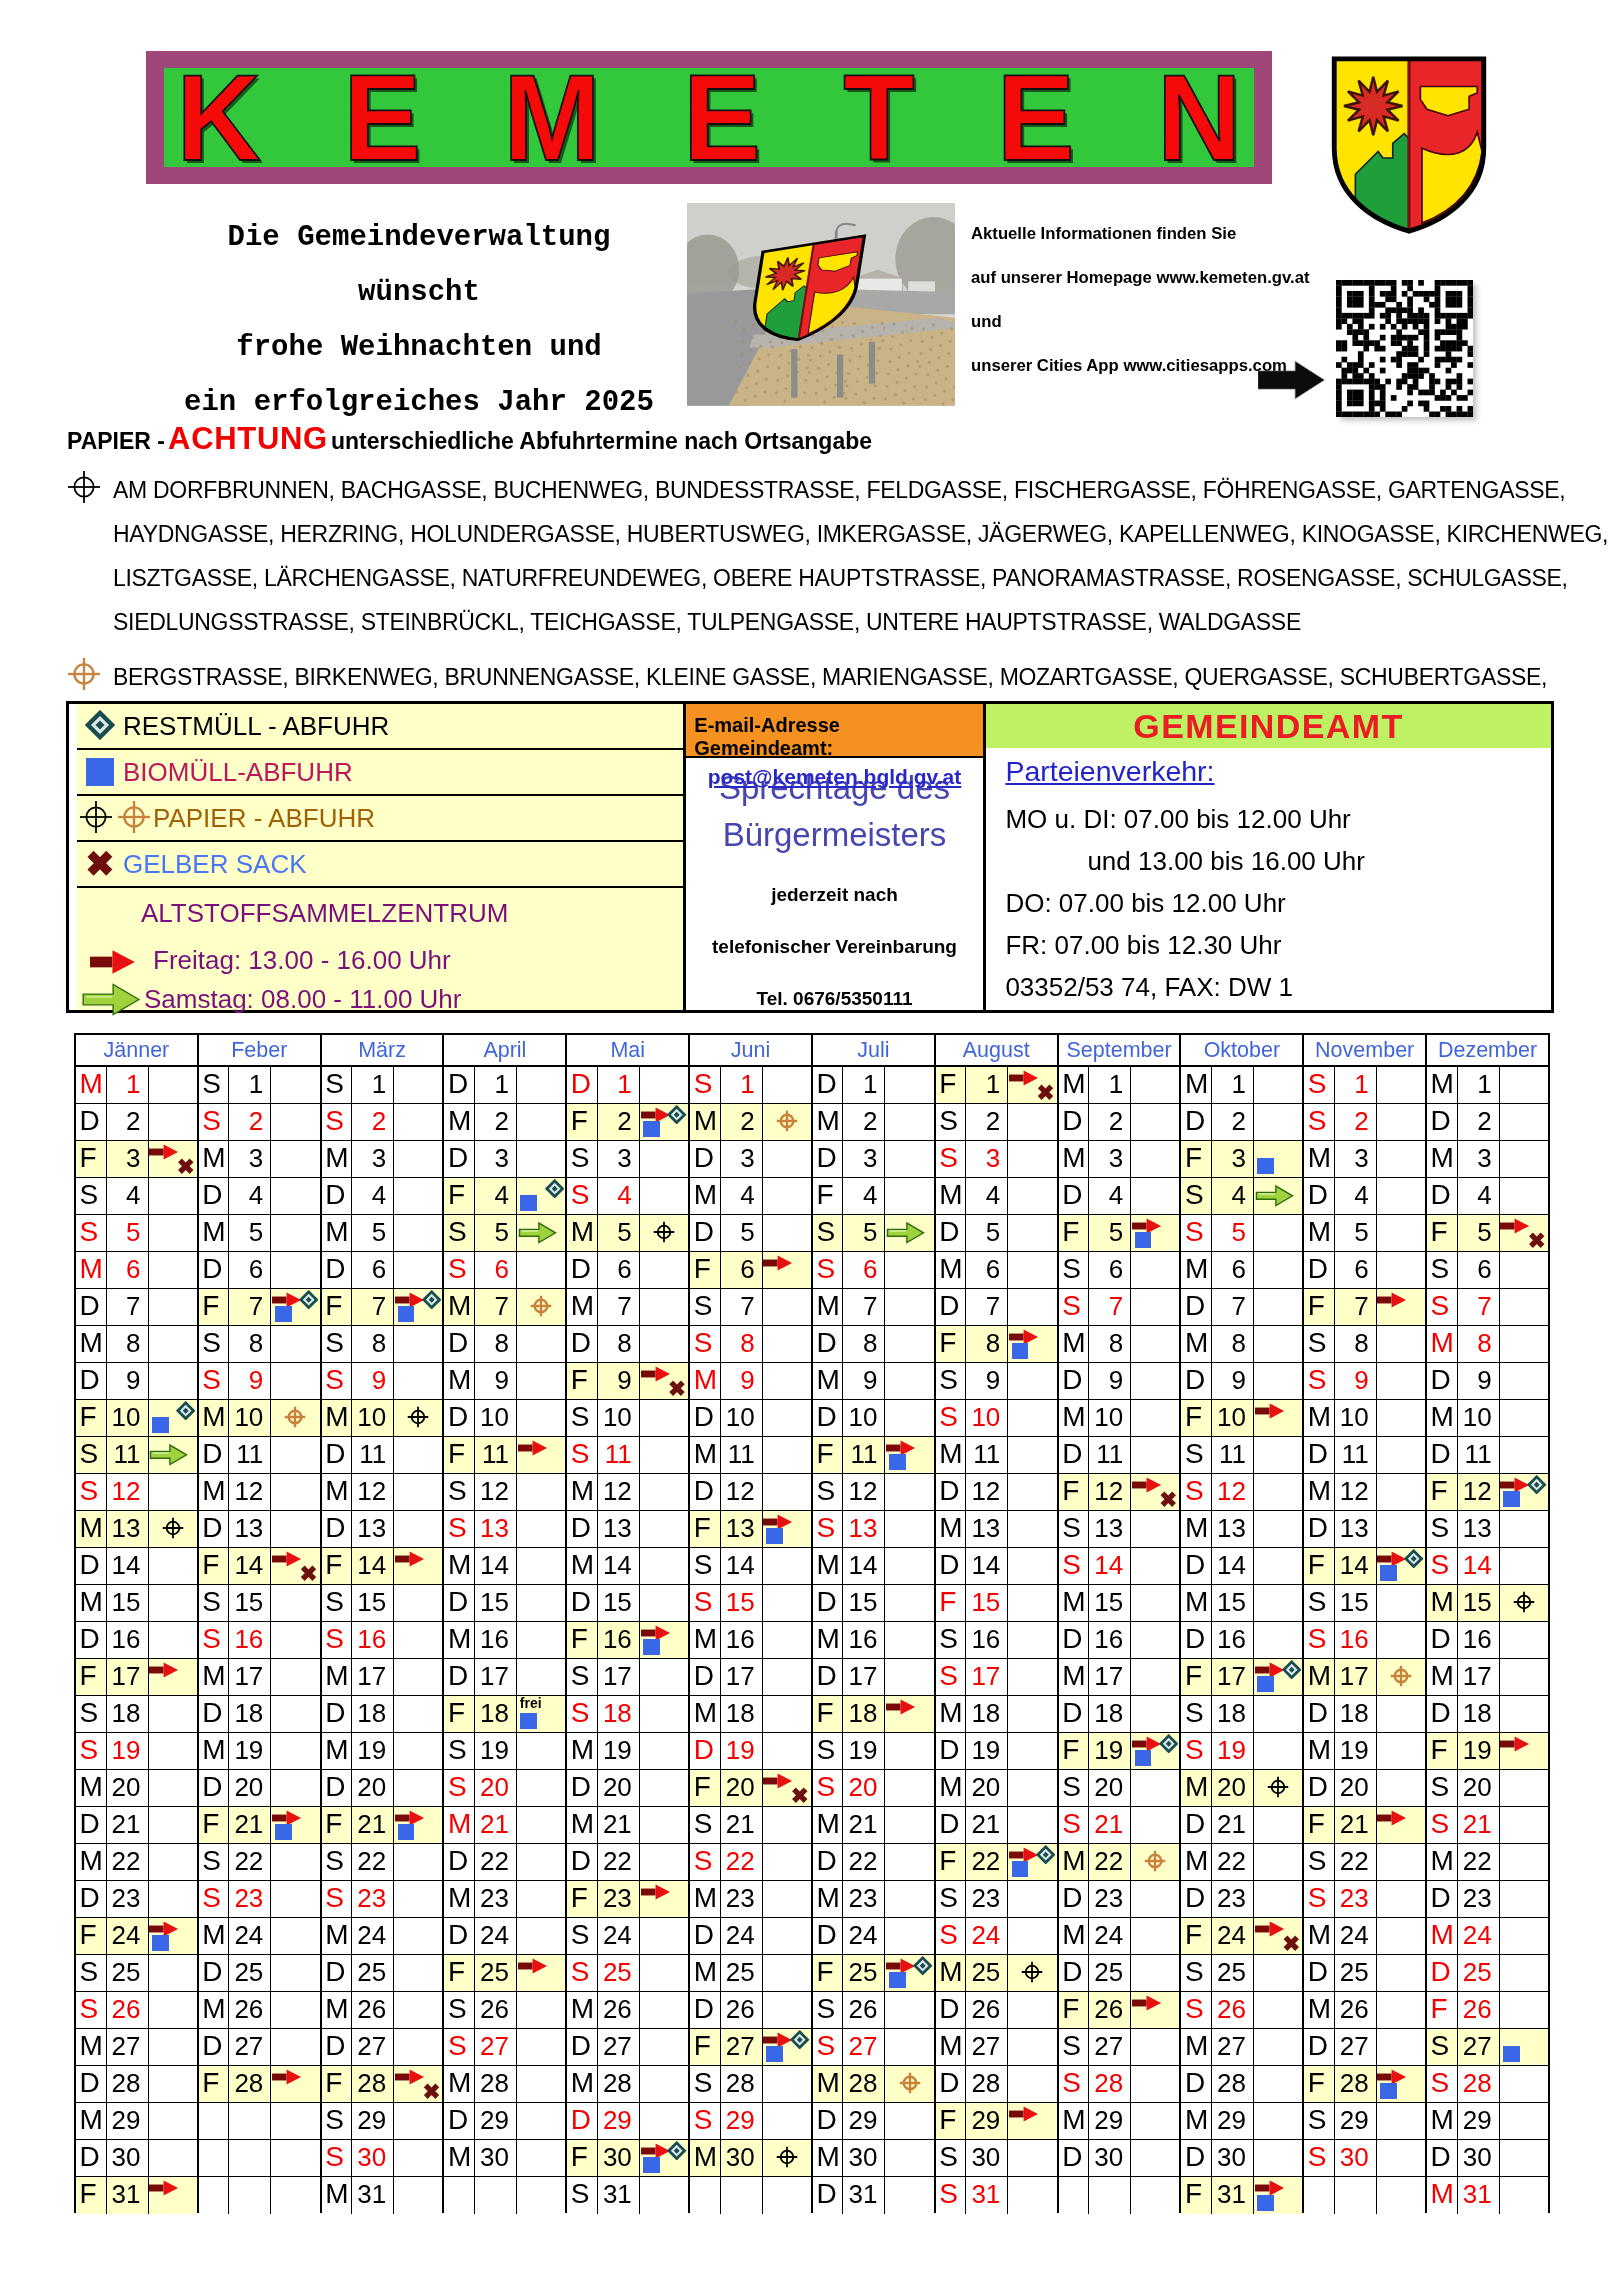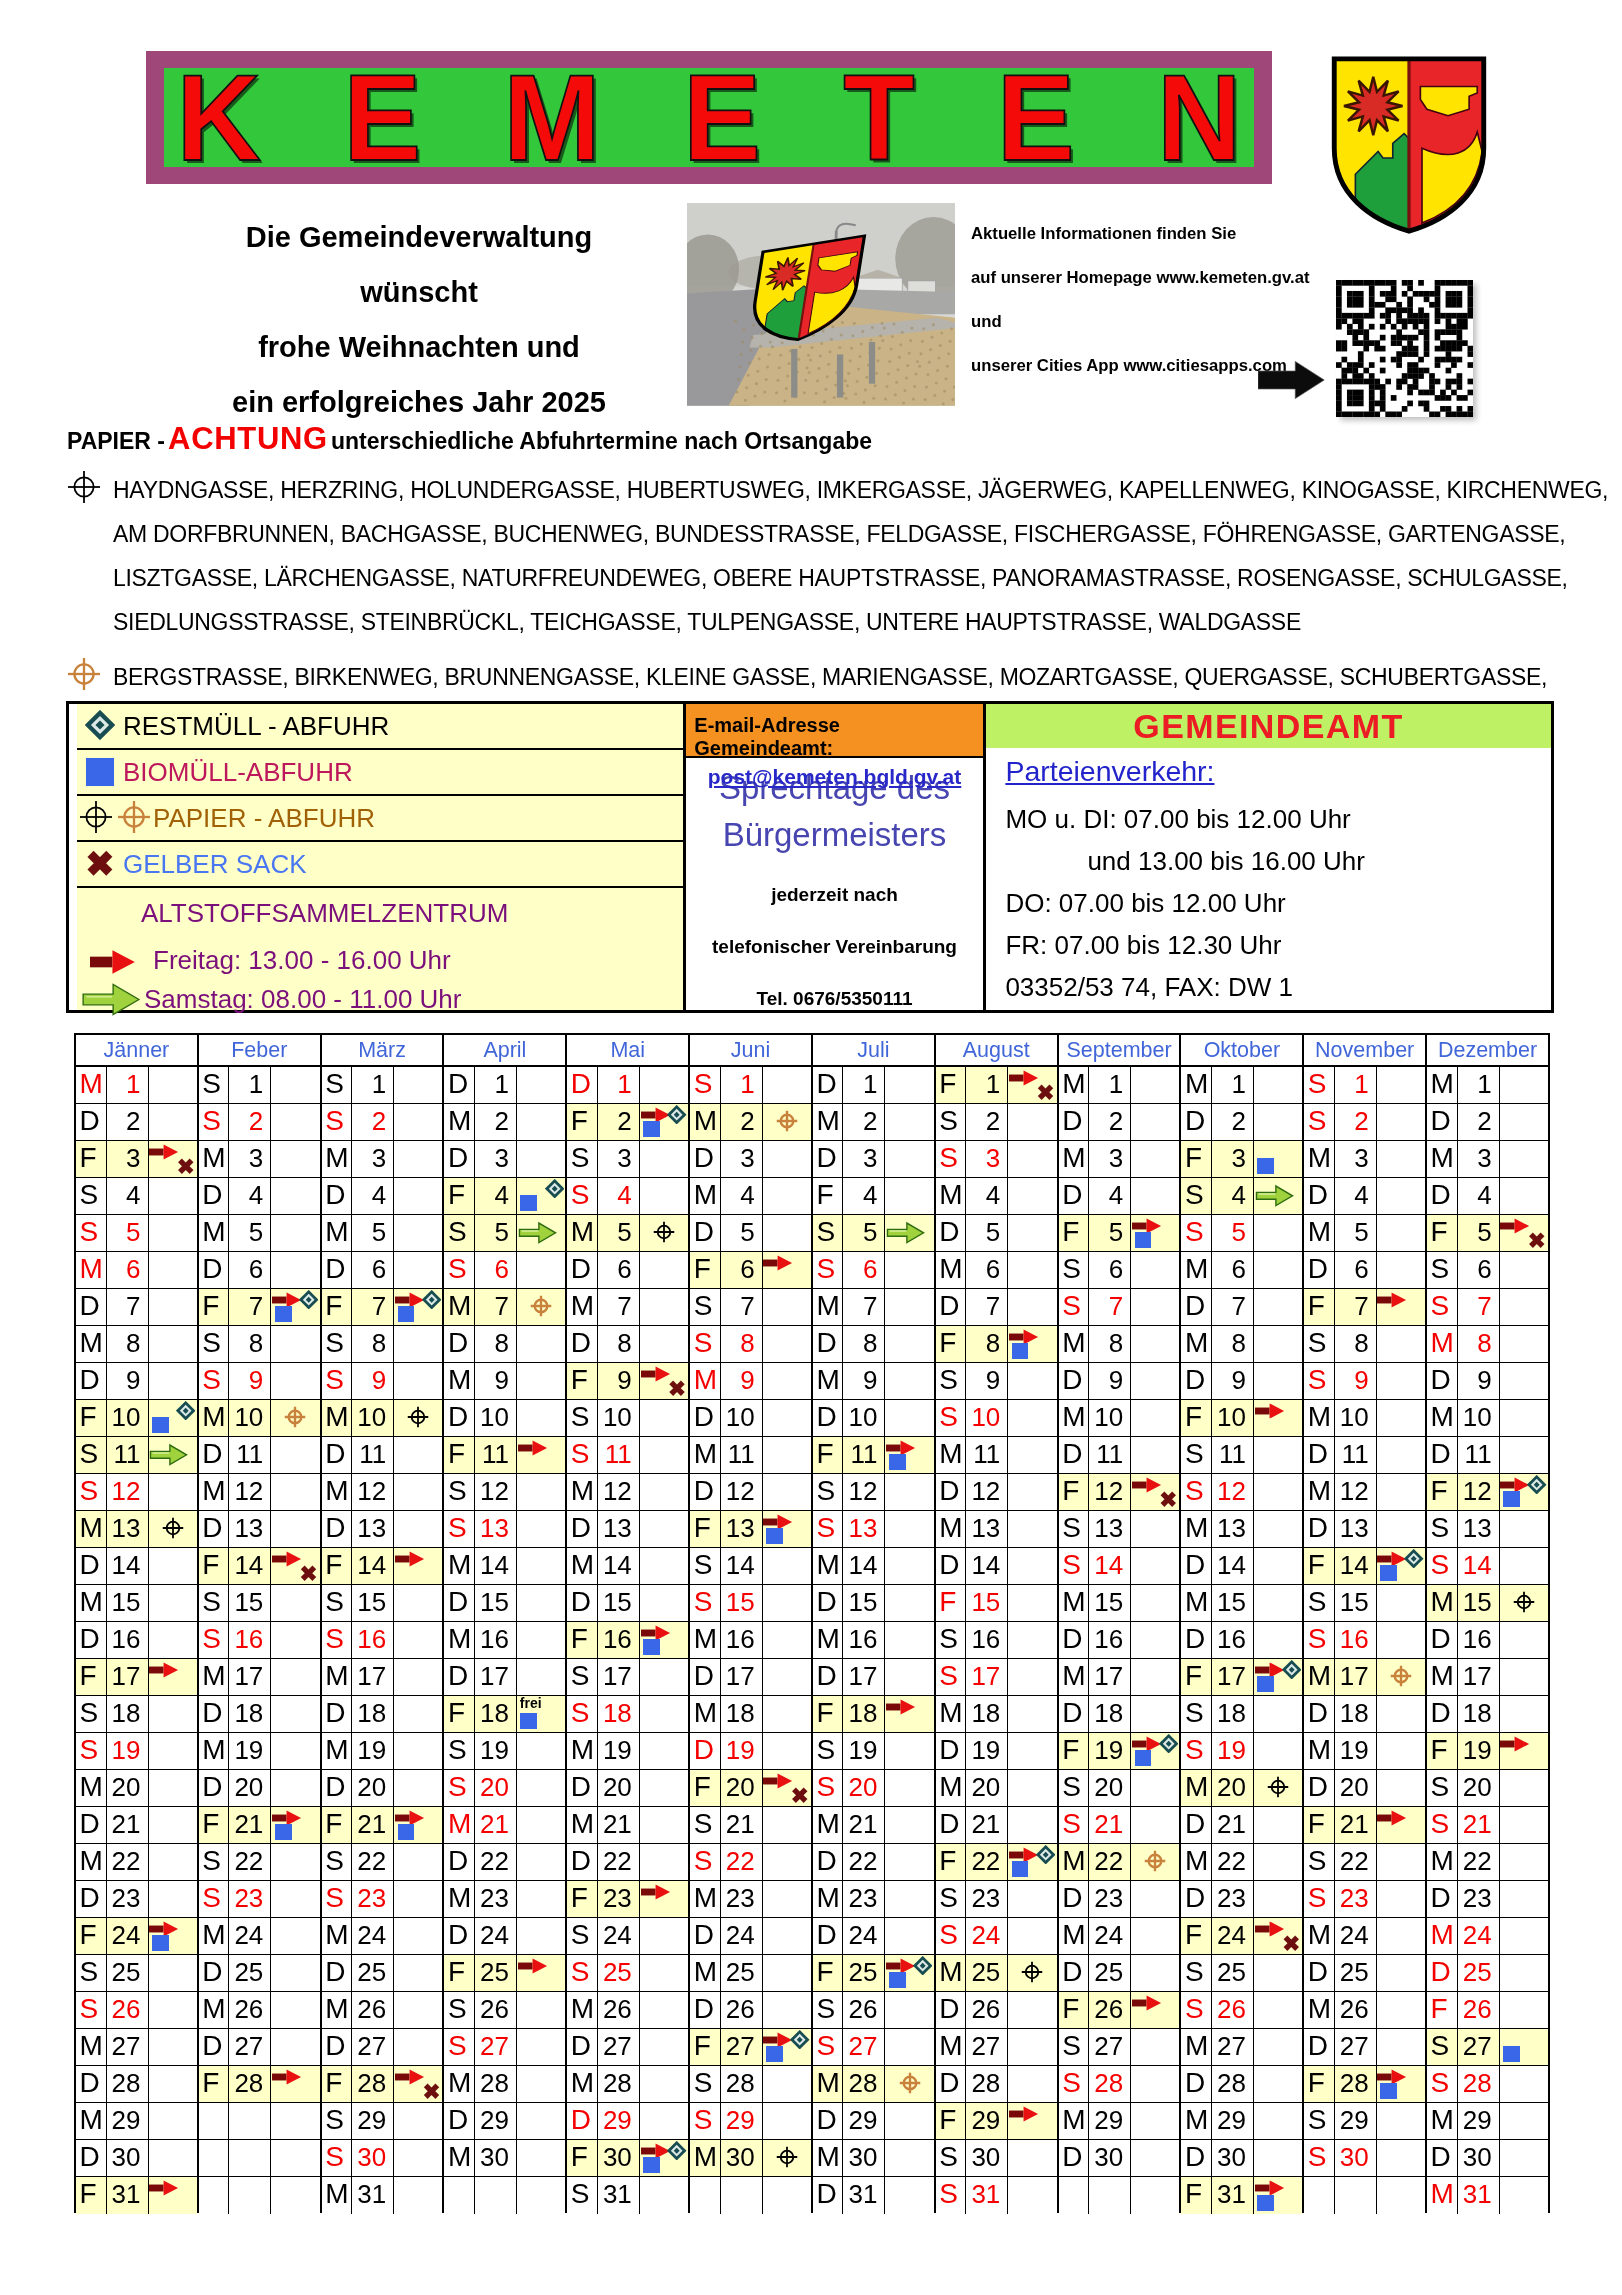--- a/index.html
+++ b/index.html
@@ -16,21 +16,21 @@
     display:flex;justify-content:space-between;align-items:center;padding:0 12.5px;}
   .banner-letter{
     font-size:117px;font-weight:900;line-height:1;color:#F50A0A;
     -webkit-text-stroke:1.7px #111;text-shadow:2.8px 2.8px 0 rgba(0,0,0,.55);
     transform:scaleY(1.04);
   }
   
   .coat{left:1320px;top:54px;width:178px;height:182px;}
   
   .greeting{left:137px;top:210px;width:564px;text-align:center;}
-  .greeting div{font-size:29px;font-weight:bold;line-height:55px;}
+  .greeting div{font-size:29px;font-weight:bold;line-height:55px;font-family:Liberation Mono, monospace;}
   
   .photo{left:687px;top:203px;width:268px;height:203px;overflow:hidden;background:#d4d5d1;}
   
   .info{left:971px;top:224px;width:340px;}
   .info div{font-size:16.7px;font-weight:bold;line-height:19px;margin-bottom:25px;white-space:nowrap;}
   
   .qr-arrow{left:1258px;top:360px;width:69px;height:40px;}
   .qr{left:1336px;top:280px;width:137px;height:137px;background:#fff;box-shadow:4.2px 4.2px 5.6px rgba(0,0,0,.25);}
   
   .papier{left:67px;top:421px;width:1499px;}
@@ -679,22 +679,22 @@
     <span class="t2">ACHTUNG</span>
     <span class="t3">unterschiedliche Abfuhrtermine nach Ortsangabe</span>
   </div>
   <div class="zone">
     <span class="zicon" id="z1icon"><span class=""><svg width="32" height="32" viewBox="0 0 46.5 46.5">
             <circle cx="23.25" cy="23.25" r="13.950000000000001" fill="none" stroke="#000000" stroke-width="2.6"></circle>
             <line x1="23.25" y1="0" x2="23.25" y2="46.5" stroke="#000000" stroke-width="2.6"></line>
             <line x1="0" y1="23.25" x2="46.5" y2="23.25" stroke="#000000" stroke-width="2.6"></line>
           </svg></span></span>
     <div class="streets" id="z1streets">
+        <div>AM DORFBRUNNEN, BACHGASSE, BUCHENWEG, BUNDESSTRASSE, FELDGASSE, FISCHERGASSE, FÖHRENGASSE, GARTENGASSE,</div>
         <div>HAYDNGASSE, HERZRING, HOLUNDERGASSE, HUBERTUSWEG, IMKERGASSE, JÄGERWEG, KAPELLENWEG, KINOGASSE, KIRCHENWEG,</div>
-        <div>AM DORFBRUNNEN, BACHGASSE, BUCHENWEG, BUNDESSTRASSE, FELDGASSE, FISCHERGASSE, FÖHRENGASSE, GARTENGASSE,</div>
         <div>LISZTGASSE, LÄRCHENGASSE, NATURFREUNDEWEG, OBERE HAUPTSTRASSE, PANORAMASTRASSE, ROSENGASSE, SCHULGASSE,</div>
         <div>SIEDLUNGSSTRASSE, STEINBRÜCKL, TEICHGASSE, TULPENGASSE, UNTERE HAUPTSTRASSE, WALDGASSE</div>
       </div>
   </div>
   <div class="zone">
     <span class="zicon" id="z2icon"><span class=""><svg width="32" height="32" viewBox="0 0 46.5 46.5">
             <circle cx="23.25" cy="23.25" r="13.950000000000001" fill="none" stroke="#C8823C" stroke-width="3.4"></circle>
             <line x1="23.25" y1="0" x2="23.25" y2="46.5" stroke="#C8823C" stroke-width="3.4"></line>
             <line x1="0" y1="23.25" x2="46.5" y2="23.25" stroke="#C8823C" stroke-width="3.4"></line>
           </svg></span></span>

